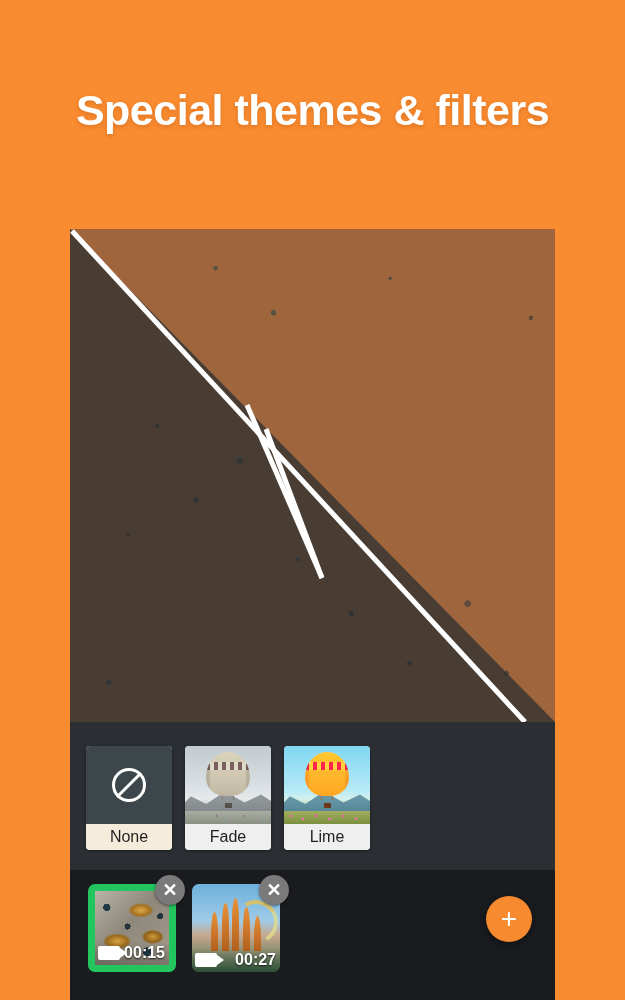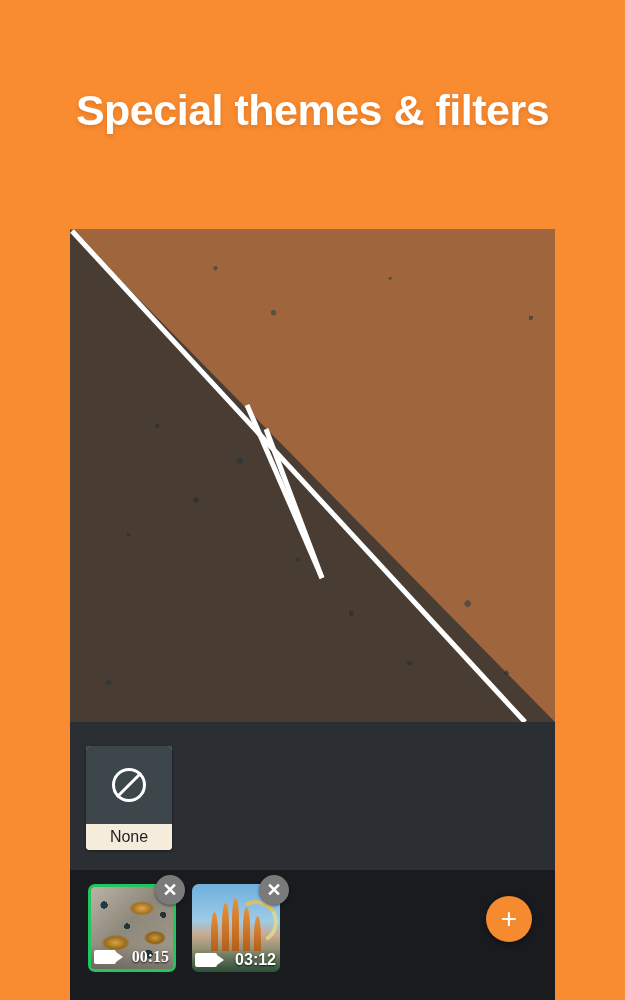--- a/index.html
+++ b/index.html
@@ -138,21 +138,21 @@
   .timeline {
     position:absolute; left:0; top:641px; width:485px; height:130px;
     background:#1A1B1F;
   }
   .clips { position:absolute; left:18px; top:14px; display:flex; gap:16px; }
   .clip { position:relative; width:88px; height:88px; }
   .clip-thumb {
     width:88px; height:88px; border-radius:7px; overflow:hidden; position:relative;
     background:#4a4a52;
   }
-  .clip.selected .clip-thumb { border:3px solid #22c55e;font-family:Liberation Serif, serif; }
+  .clip.selected .clip-thumb { border:7px solid #22c55e; }
   .thumb-collage {
     position:absolute; inset:0;
     background-color:#8d8c84;
     background-image:
       radial-gradient(ellipse 18px 10px at 30% 68%, #d8a441 0%, #9a6a1d 60%, rgba(0,0,0,0) 80%),
       radial-gradient(ellipse 16px 9px  at 62% 26%, #e0aa4a 0%, #a3701f 60%, rgba(0,0,0,0) 80%),
       radial-gradient(ellipse 14px 9px  at 78% 62%, #cf9a3a 0%, #8f6218 60%, rgba(0,0,0,0) 80%),
       radial-gradient(circle 6px at 16% 22%, #1f3a46 0 60%, transparent 62%),
       radial-gradient(circle 5px at 44% 48%, #22333c 0 60%, transparent 62%),
       radial-gradient(circle 7px at 70% 82%, #1f3a46 0 60%, transparent 62%),
@@ -215,22 +215,50 @@
       <div class="filter-item none-item">
         <div class="filter-thumb">
           <div class="none-thumb">
               <div class="no-icon"></div>
             </div>
         </div>
         <div class="filter-label">None</div>
       </div>
 
 
-
-
+      <div class="filter-item">
+        <div class="filter-thumb fx-fade">
+          <div class="balloon-scene">
+              <div class="mountain"></div>
+              <div class="flowers"></div>
+            <div class="balloon">
+                <div class="envelope"></div>
+                <div class="basket-line"></div>
+                <div class="basket"></div>
+              </div>
+          </div>
+        </div>
+        <div class="filter-label">Fade</div>
+      </div>
+
+
+      <div class="filter-item">
+        <div class="filter-thumb fx-lime">
+          <div class="balloon-scene">
+              <div class="mountain"></div>
+              <div class="flowers"></div>
+            <div class="balloon">
+                <div class="envelope"></div>
+                <div class="basket-line"></div>
+                <div class="basket"></div>
+              </div>
+          </div>
+        </div>
+        <div class="filter-label">Lime</div>
+      </div>
 
     </div>
 
     <div class="timeline">
       <div class="clips">
 
         <div class="clip selected">
           <div class="clip-thumb">
             <div class="thumb-collage"></div>
             <div class="clip-footer">
@@ -246,21 +274,21 @@
             <div class="thumb-cathedral">
               <div class="rainbow"></div>
               <div class="spire" style="left:22%; height:44%;"></div>
               <div class="spire" style="left:34%; height:54%;"></div>
               <div class="spire" style="left:46%; height:60%;"></div>
               <div class="spire" style="left:58%; height:50%;"></div>
               <div class="spire" style="left:70%; height:40%;"></div>
             </div>
             <div class="clip-footer">
               <span class="cam-icon"></span>
-              <span class="clip-dur">03:12</span>
+              <span class="clip-dur">00:27</span>
             </div>
           </div>
           <div class="clip-close">✕</div>
         </div>
 
       </div>
 
       <div class="add-btn">+</div>
     </div>
 

